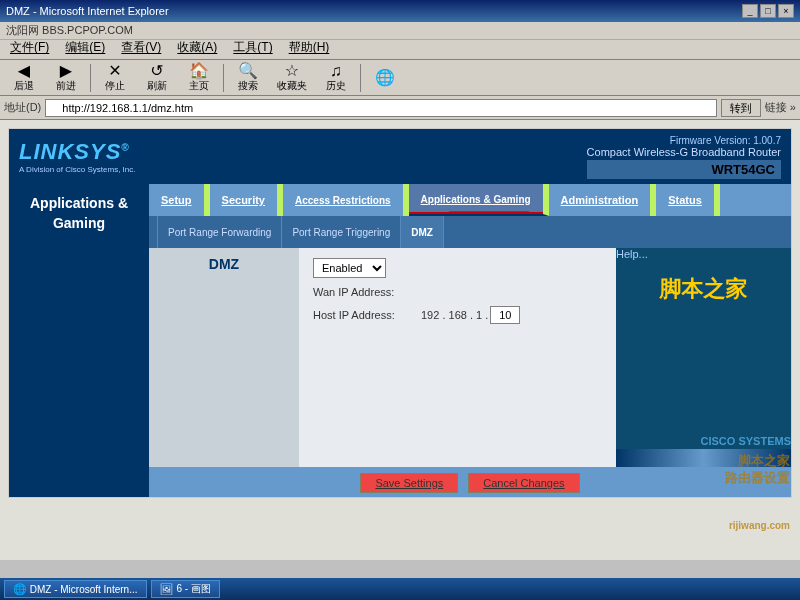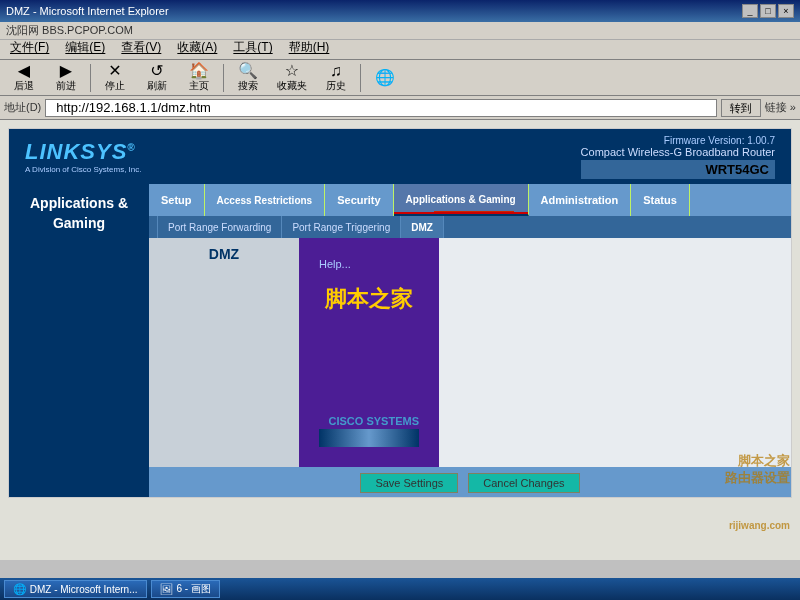--- a/index.html
+++ b/index.html
@@ -85,22 +85,22 @@
       align-items: center;
       gap: 4px;
       height: 24px;
       font-size: 11px;
     }
     .address-label { font-size: 11px; color: #333; }
     .address-input {
       flex: 1;
       border: 1px solid #808080;
       background: white;
-      padding: 1px 10px;
-      font-size: 13px;
+      padding: 1px 16px;
+      font-size: 11px;
       height: 18px;
     }
     .go-btn {
       background: #d4d0c8;
       border: 1px solid #808080;
       padding: 1px 8px;
       font-size: 11px;
       cursor: pointer;
       height: 18px;
     }
@@ -117,21 +117,21 @@
       height: 370px;
       overflow: hidden;
     }
 
     
     .page-header {
       background: #003366;
       display: flex;
       align-items: center;
       justify-content: space-between;
-      padding: 6px 16px;
+      padding: 6px 10px;
       height: 55px;
     }
     .linksys-logo {
       display: flex;
       flex-direction: column;
     }
     .linksys-brand {
       color: #4dc3ff;
       font-size: 22px;
       font-weight: bold;
@@ -192,34 +192,35 @@
     .nav-tab {
       color: white;
       padding: 0 12px;
       display: flex;
       align-items: center;
       justify-content: flex-start;
       cursor: pointer;
       font-size: 11px;
       font-weight: bold;
       text-align: center;
-      border-right: 1px solid #bef264;
+      border-right: 6px solid #bef264;
       white-space: nowrap;
+      text-decoration: underline;
     }
     .nav-tab.active {
       background: #4477aa;
       border-bottom: 2px solid #003366;
     }
 
     
     .sub-tabs {
       background: #336699;
       display: flex;
       align-items: center;
-      height: 22px;
+      height: 32px;
       padding: 0 8px;
       gap: 0;
     }
     .sub-tab {
       color: #ccddff;
       font-size: 10px;
       cursor: pointer;
       padding: 0 10px;
       height: 100%;
       display: flex;
@@ -281,24 +282,24 @@
     .ip-static { color: #333; font-size: 11px; }
     .ip-input {
       width: 30px;
       border: 1px solid #808080;
       padding: 1px 4px;
       font-size: 11px;
       height: 18px;
       text-align: center;
     }
     .content-right {
-      background: #4c1d95;
-      width: 140px;
+      background: #0c4a6e;
+      width: 175px;
       flex-shrink: 0;
-      padding: 20px;
+      padding: 0;
       display: flex;
       flex-direction: column;
     }
     .help-title { color: #aaccff; font-size: 11px; margin-bottom: 4px; }
     .chinese-text {
       color: #ffcc00;
       font-size: 22px;
       font-weight: bold;
       text-align: center;
       margin: 10px 0;
@@ -317,26 +318,27 @@
     
     .buttons-area {
       background: #6699cc;
       display: flex;
       align-items: center;
       justify-content: center;
       gap: 10px;
       padding: 6px;
     }
     .action-btn {
-      background: #14b8a6;
+      background: #ef4444;
       border: 1px solid #808060;
       padding: 3px 14px;
       font-size: 11px;
       cursor: pointer;
       color: #333;
+      text-decoration: underline;
     }
     .taskbar {
       position: absolute;
       bottom: 0;
       left: 0;
       right: 0;
       height: 22px;
       background: linear-gradient(to bottom, #1a5496, #0a3060);
       display: flex;
       align-items: center;
@@ -480,25 +482,25 @@
       <div class="left-sidebar">
         <div class="sidebar-title">Applications &amp; Gaming</div>
       </div>
 
       <div class="main-content">
 
         <div class="nav-tabs">
           <div class="nav-tab">
             <span>Setup</span>
           </div>
+          <div class="nav-tab">
+            <span>Security</span>
+          </div>
           <div class="nav-tab" style="font-size:10px; text-align:center; line-height:1.3;">
             <span>Access Restrictions</span>
-          </div>
-          <div class="nav-tab">
-            <span>Security</span>
           </div>
           <div class="nav-tab active tab-underline" style="font-size:10px; background:#5577aa; position:relative;">
             <span>Applications &amp; Gaming</span>
             <span style="position:absolute; bottom:1px; left:30%; right:10%; height:2px; background:#cc2200;"></span>
           </div>
           <div class="nav-tab">
             <span>Administration</span>
           </div>
           <div class="nav-tab">
             <span>Status</span>
@@ -513,20 +515,38 @@
             <span>Port Range Triggering</span>
           </div>
           <div class="sub-tab active">
             <span>DMZ</span>
           </div>
         </div>
 
         <div class="page-content">
           <div class="content-left">
             <span class="section-title">DMZ</span>
+          </div>
+          <div class="content-main">
+            <div class="form-group">
+              <select class="select-box">
+                <option>Enabled</option>
+                <option>Disabled</option>
+              </select>
+            </div>
+            <div class="form-group">
+              <span class="form-label">Wan IP Address:</span>
+            </div>
+            <div class="form-group">
+              <span class="form-label">Host IP Address:</span>
+              <div class="ip-field">
+                <span class="ip-static">192 . 168 . 1 .</span>
+                <input class="ip-input" type="text" value="10" style="">
+              </div>
+            </div>
           </div>
           <div class="content-right">
             <div class="help-title">Help...</div>
             <div class="chinese-text">脚本之家</div>
             <div class="cisco-logo">
               <div class="cisco-text">CISCO SYSTEMS</div>
               <div class="cisco-bar"></div>
             </div>
           </div>
         </div>

